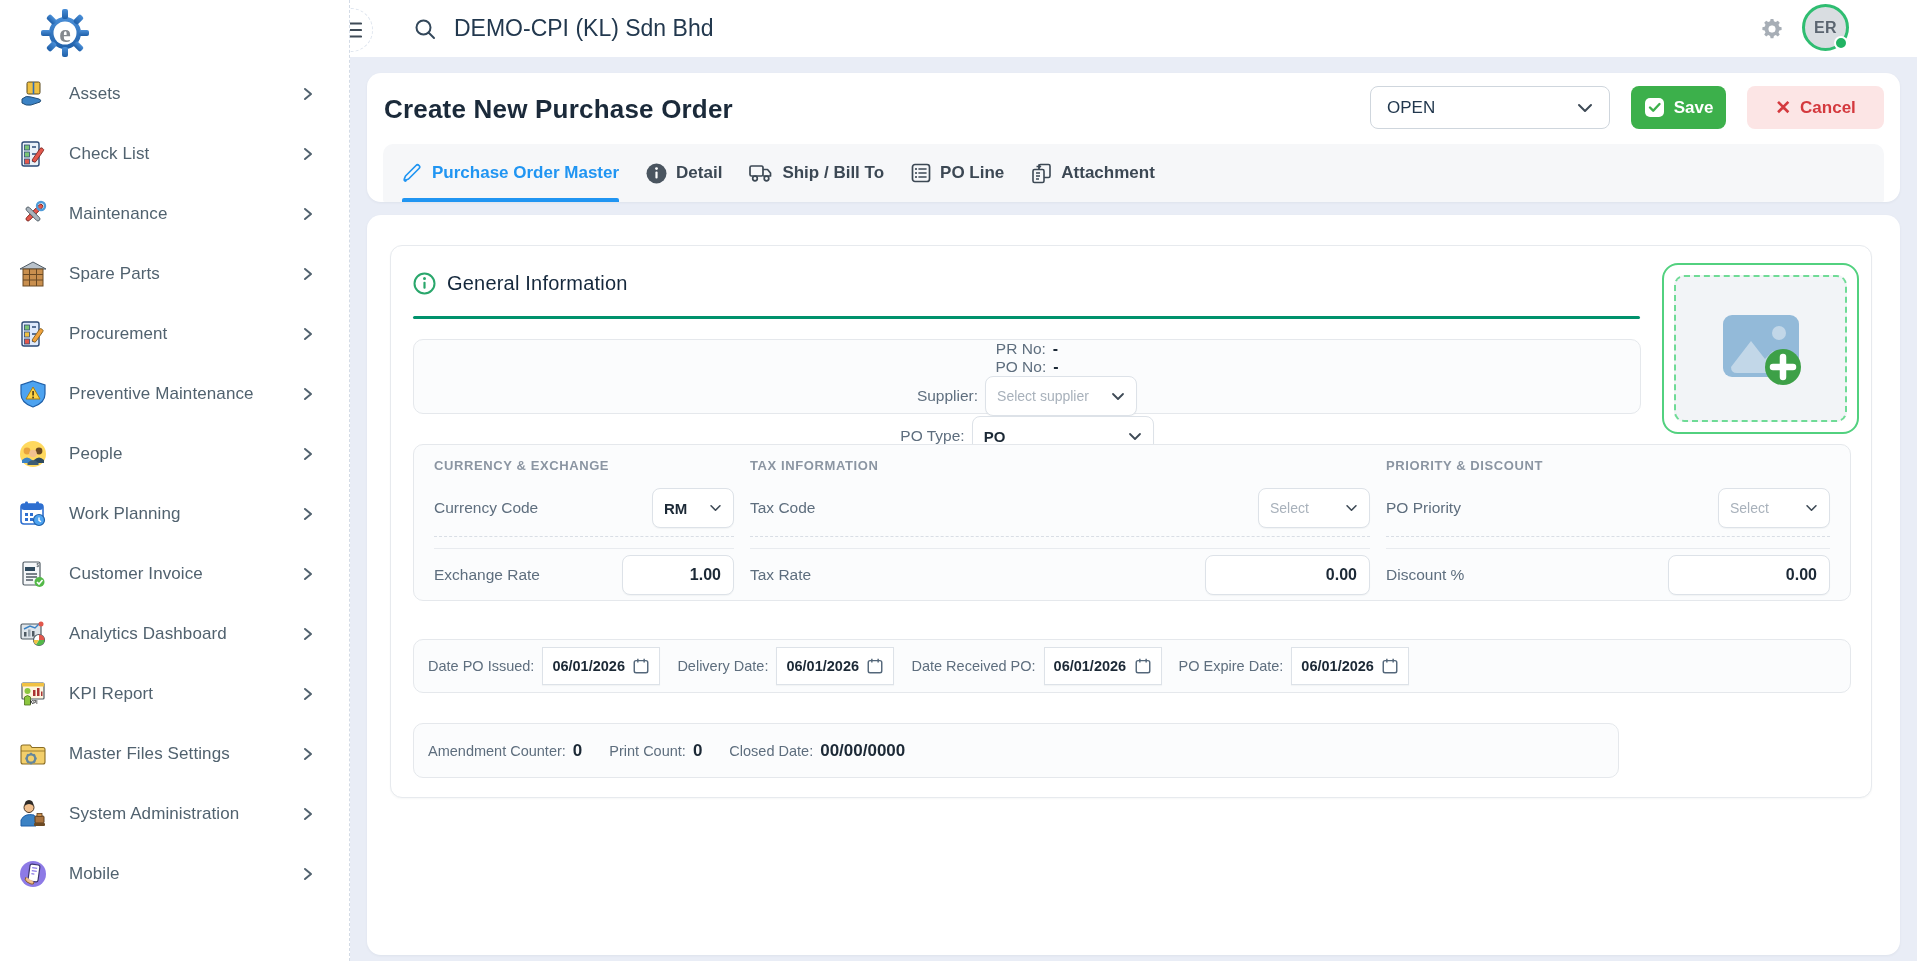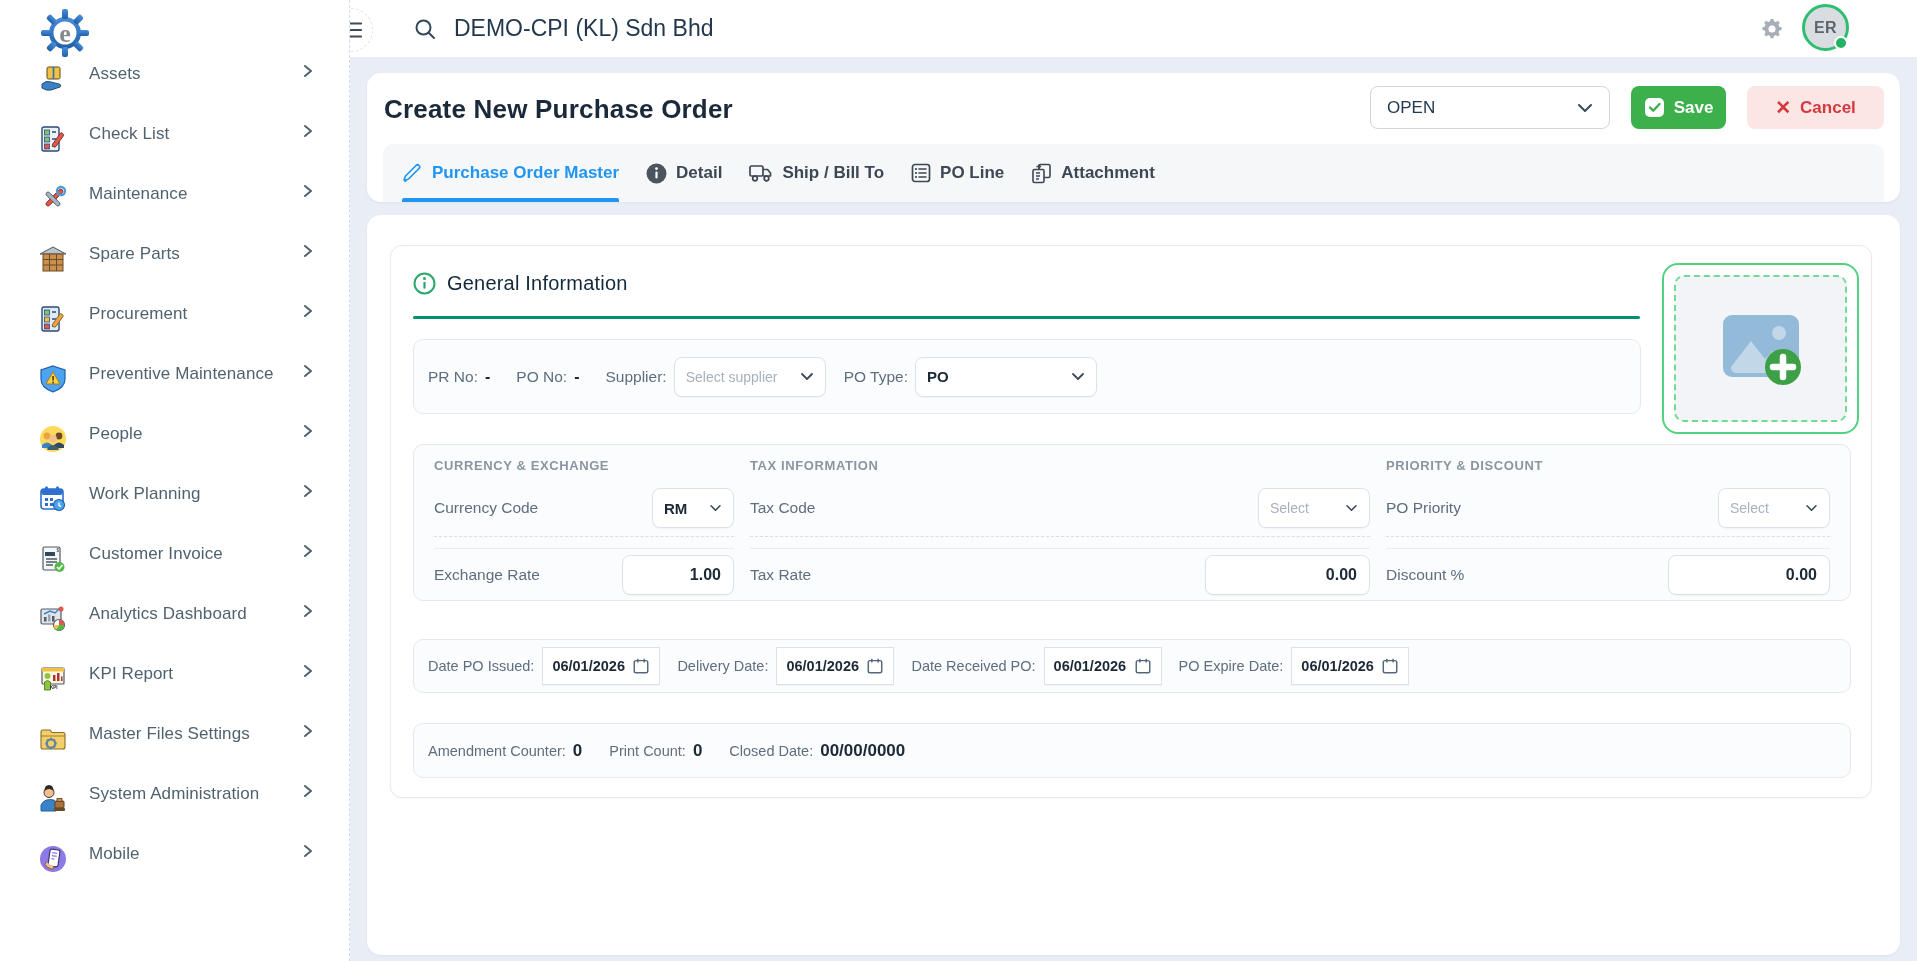--- a/index.html
+++ b/index.html
@@ -4,22 +4,22 @@
 <style>
   * { margin:0; padding:0; box-sizing:border-box; }
   html,body { width:1917px; height:961px; overflow:hidden;
     font-family:"Liberation Sans", sans-serif; background:#e9edf6; }
 
   
   .sidebar { position:absolute; left:0; top:0; width:350px; height:961px;
     background:#fff; border-right:1px dashed #d3dbe6; z-index:5; }
   .logo { position:absolute; left:38px; top:6px; width:54px; height:54px; }
   .nav { position:absolute; left:0; top:64px; width:100%; list-style:none; }
-  .nav-item { position:relative; height:60px; display:flex; align-items:flex-start;
-    padding-left:38px; cursor:pointer; }
+  .nav-item { position:relative; height:60px; display:flex; align-items:center;
+    padding-left:18px; cursor:pointer; }
   .nav-item .nicon { width:30px; height:30px; flex:0 0 30px; }
   .nav-item .nlabel { margin-left:21px; font-size:17px; color:#51626f; font-weight:500; letter-spacing:.1px;}
   .nav-item .nchev { position:absolute; right:34px; width:14px; height:14px; }
 
   
   .topbar { position:absolute; left:350px; top:0; right:0; height:57px; background:#fff; z-index:4; }
   .hamburger { position:absolute; left:-21px; top:8px; width:44px; height:44px; border-radius:50%;
     background:#fff; border:1px dashed #dde4ee; display:flex; align-items:center; justify-content:center; z-index:6; cursor:pointer;}
   .search-wrap { position:absolute; left:64px; top:0; height:57px; display:flex; align-items:center; gap:18px; }
   .company { font-size:23px; color:#22384e; font-weight:500; }
@@ -63,21 +63,21 @@
   .gi-head { position:absolute; left:22px; top:26px; display:flex; align-items:center; gap:11px; }
   .gi-title { font-size:20px; font-weight:normal; color:#15283c; letter-spacing:.2px; }
   .gi-underline { position:absolute; left:22px; top:70px; width:1227px; height:3px; background:#00926c; border-radius:2px; }
 
   .upload-box { position:absolute; left:1271px; top:17px; width:197px; height:171px; background:#fff;
     border:2px solid #52d17f; border-radius:16px; padding:10px; cursor:pointer; }
   .upload-inner { width:100%; height:100%; border:2px dashed #6fdb96; border-radius:10px; background:#f2f4f7;
     display:flex; align-items:center; justify-content:center; position:relative; }
 
   .panel { position:absolute; background:#fbfcfd; border:1px solid #e5e8ec; border-radius:10px; }
-  .pr-panel { left:22px; top:93px; width:1228px; height:75px; display:flex; align-items:center; padding:0 14px; }
+  .pr-panel { left:22px; top:93px; width:1228px; height:75px; display:flex; align-items:center; padding:0 14px;flex-direction:column; }
   .lbl { font-size:15.5px; color:#5e6e7e; }
   .val { font-size:16px; color:#1c2936; font-weight:bold; }
   .kv { display:flex; align-items:center; gap:7px; }
 
   .select { background:#fff; border:1px solid #dde2e8; border-radius:8px; height:40px;
     display:flex; align-items:center; justify-content:space-between; padding:0 11px; cursor:pointer;
     box-shadow:0 1px 1px rgba(25,39,60,.04); }
   .select .sval { font-size:15px; color:#1c2936; font-weight:bold; }
   .select .sph { font-size:14px; color:#a8b1bb; }
 
@@ -94,21 +94,21 @@
 
   .date-panel { left:22px; top:393px; width:1438px; height:54px; display:flex; align-items:center;
     padding:0 14px; gap:17px; }
   .date-item { display:flex; align-items:center; gap:8px; }
   .date-item .lbl { font-size:14.5px; }
   .date-box { width:118px; height:38px; background:#fff; border:1px solid #dde2e8; border-radius:0;
     display:flex; align-items:center; justify-content:space-between; padding:0 9px; cursor:pointer;
     box-shadow:0 1px 1px rgba(25,39,60,.04); }
   .date-box .dval { font-size:14.5px; font-weight:bold; color:#1c2936; }
 
-  .cnt-panel { left:22px; top:477px; width:1438px; height:55px; display:flex; align-items:center;
+  .cnt-panel { left:22px; top:477px; width:1206px; height:55px; display:flex; align-items:center;
     padding:16px 14px; gap:27px; }
   .cnt-panel .lbl { font-size:14.5px; }
   .cnt-panel .val { font-size:17px; }
 </style>
 </head>
 <body>
 
 <div class="sidebar">
   <div class="logo">
     <svg viewBox="0 0 54 54" width="54" height="54">

